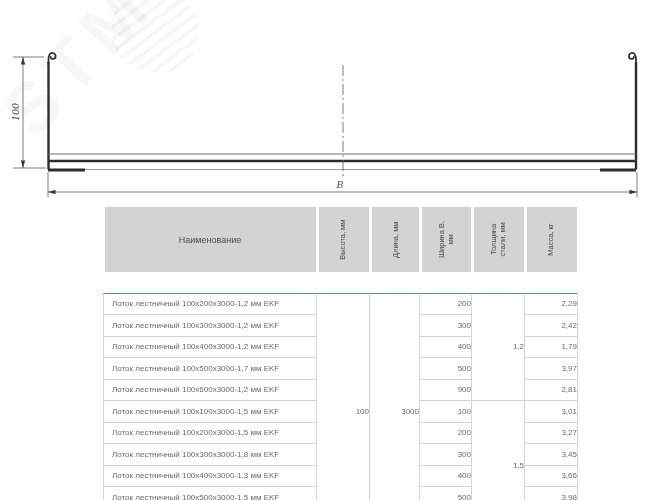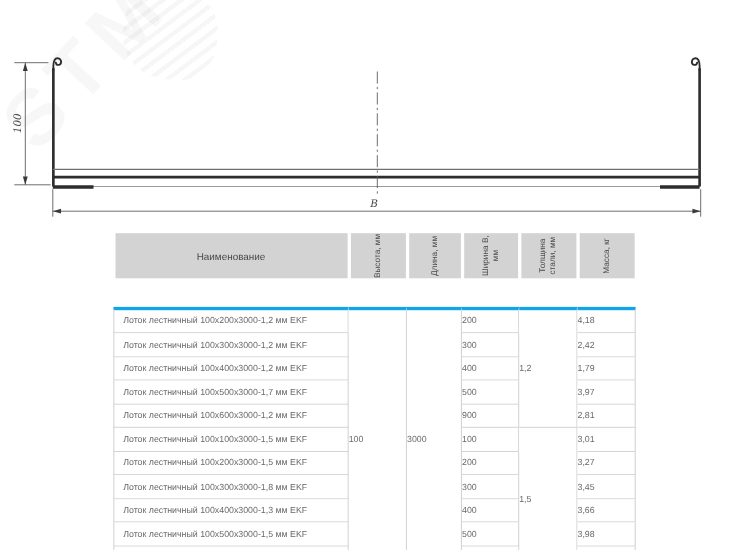--- a/index.html
+++ b/index.html
@@ -30,44 +30,44 @@
   .dim-label{font-family:"DejaVu Serif", serif;font-style:italic;fill:#4a4a4a;font-size:9.5px;}
   
   .spec-table{
     position:absolute;left:103px;top:207px;width:475px;
     border-collapse:separate;border-spacing:0;
     table-layout:fixed;
     font-size:8px;color:#696969;
   }
   .spec-table th{padding:0;height:51px;font-weight:normal;vertical-align:middle;}
   .hdr-fill{
-    margin:0 1.5px;height:41px;background:#d3d3d3;
+    margin:0 1.5px;height:65px;background:#d3d3d3;
     display:flex;align-items:center;justify-content:center;
     color:#4a4a4a;
   }
   .hdr-name{font-size:9px;}
   .vtext{
     transform:rotate(-90deg);
     white-space:pre-line;
     font-size:7.5px;line-height:1.25;text-align:center;
   }
   .spacer-row td{height:4px;border:none !important;padding:0;}
   .spec-table td{
     height:20.5px;padding:0;
     border-right:1px solid #d4d4d4;
     border-bottom:1px solid #d4d4d4;
     background:#fff;
-    text-align:left;vertical-align:middle;
+    text-align:right;vertical-align:middle;
     overflow:hidden;white-space:nowrap;
   }
   .spec-table td.c-name{
     text-align:left;padding-left:8px;
     border-left:1px solid #d4d4d4;
   }
-  .spec-table tr.first-data td{border-top:3px solid #0ea5e9;}
+  .spec-table tr.first-data td{border-top:1px solid #0ea5e9;}
 </style>
 </head>
 <body>
 
 <div class="page">
 
   <div class="watermark">STM</div>
   <div class="watermark-blob"></div>
 
   <svg class="drawing" viewBox="0 0 666 210">
@@ -150,21 +150,21 @@
           <td colspan="6"></td>
         </tr>
     </thead>
     <tbody id="spec-body">
         <tr class="first-data">
           <td class="c-name">Лоток лестничный 100х200х3000-1,2 мм EKF</td>
           <td rowspan="11">100</td>
           <td rowspan="11">3000</td>
           <td>200</td>
           <td rowspan="5">1,2</td>
-          <td>4,18</td>
+          <td>2,29</td>
         </tr>
         <tr>
           <td class="c-name">Лоток лестничный 100х300х3000-1,2 мм EKF</td>
           <td>300</td>
           <td>2,42</td>
         </tr>
         <tr>
           <td class="c-name">Лоток лестничный 100х400х3000-1,2 мм EKF</td>
           <td>400</td>
           <td>1,79</td>

